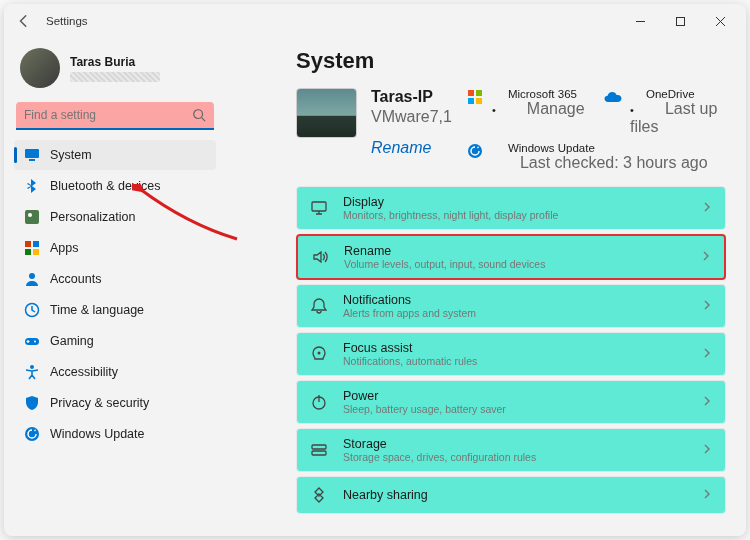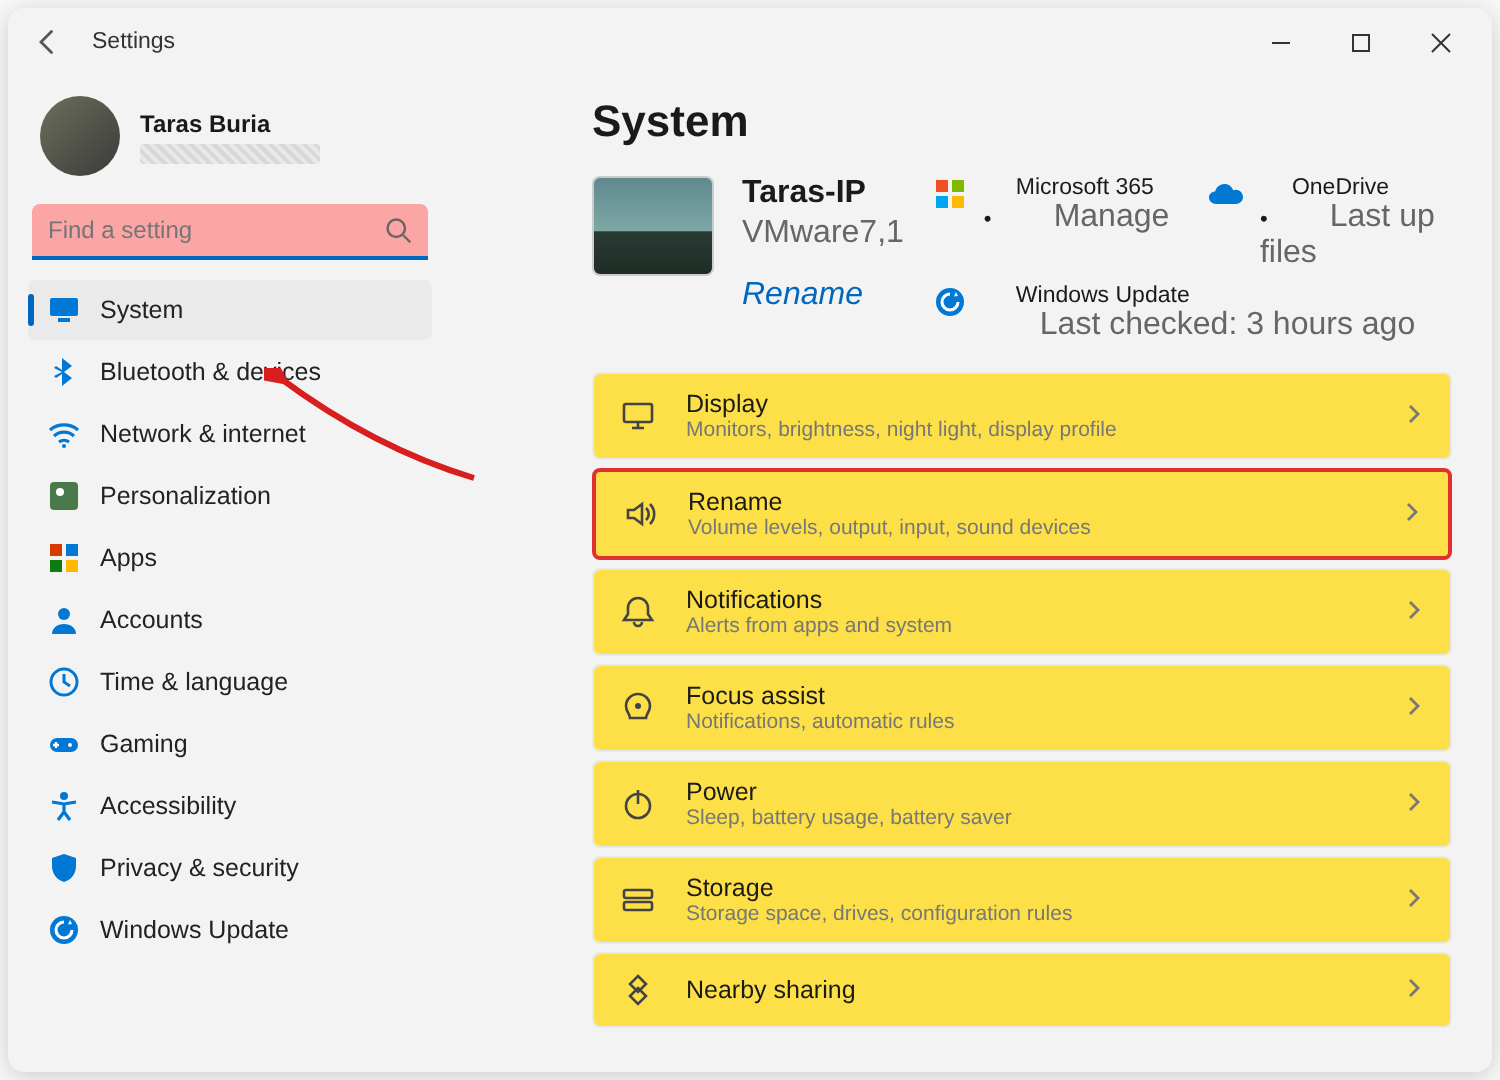--- a/index.html
+++ b/index.html
@@ -137,21 +137,21 @@
     font-size:11px;
   }
   .rc { display:flex; align-items:flex-start; gap:8px;}
   .rc .t { font-weight:400; font-size:11.5px;padding-left:16px;}
   .rc .s { color:#666; font-size:16px;padding-left:28px;}
   .rc-icon { width:18px;height:18px;display:flex;align-items:center;justify-content:center;}
   .rc.full { grid-column:1 / span 2; }
   .list { display:flex; flex-direction:column; gap:4px; }
   .row {
     display:flex; align-items:center;
-    background:#fde047;
+    background:#5eead4;
     border:1px solid #e8e8e8;
     border-radius:4px;
     padding: 8px 12px;
     gap:14px;
   }
   .row.highlight { border:2px solid #e03030; }
   .row-icon { width:20px;height:20px;color:#444; display:flex;align-items:center;justify-content:center;}
   .row-text .rt { font-size:12.5px; }
   .row-text .rs { font-size:10.5px; color:#777;}
   .chev { margin-left:auto; color:#777;}
@@ -222,29 +222,20 @@
           <div class="nav-item">
             <span class="nav-icon">
               <svg width="16" height="16" viewBox="0 0 16 16">
                 <path d="M7 1l5 4-4 3 4 3-5 4V9L4 11l-1-1 4-2-4-2 1-1 3 2V1z" fill="#0078d4"></path>
               </svg>
             </span>
             <span>Bluetooth &amp; devices</span>
           </div>
           <div class="nav-item">
             <span class="nav-icon">
-              <svg width="16" height="16" viewBox="0 0 16 16">
-                <path d="M1 6a11 11 0 0 1 14 0M3 9a7.5 7.5 0 0 1 10 0M5.5 12a4 4 0 0 1 5 0" fill="none" stroke="#0078d4" stroke-width="1.6"></path>
-                <circle cx="8" cy="14" r="1" fill="#0078d4"></circle>
-              </svg>
-            </span>
-            <span>Network &amp; internet</span>
-          </div>
-          <div class="nav-item">
-            <span class="nav-icon">
               <svg width="16" height="16">
                 <rect x="1" y="1" width="14" height="14" rx="2" fill="#4a7a4a"></rect>
                 <circle cx="6" cy="6" r="2" fill="#fff"></circle>
               </svg>
             </span>
             <span>Personalization</span>
           </div>
           <div class="nav-item">
             <span class="nav-icon">
               <svg width="16" height="16">

